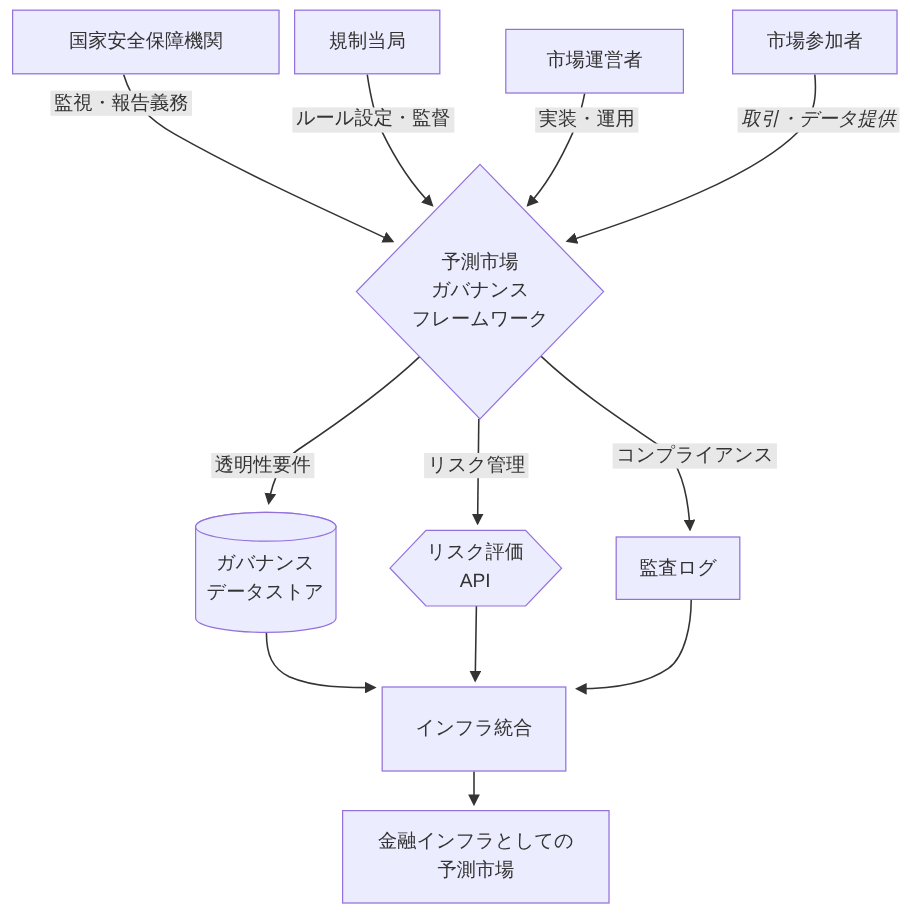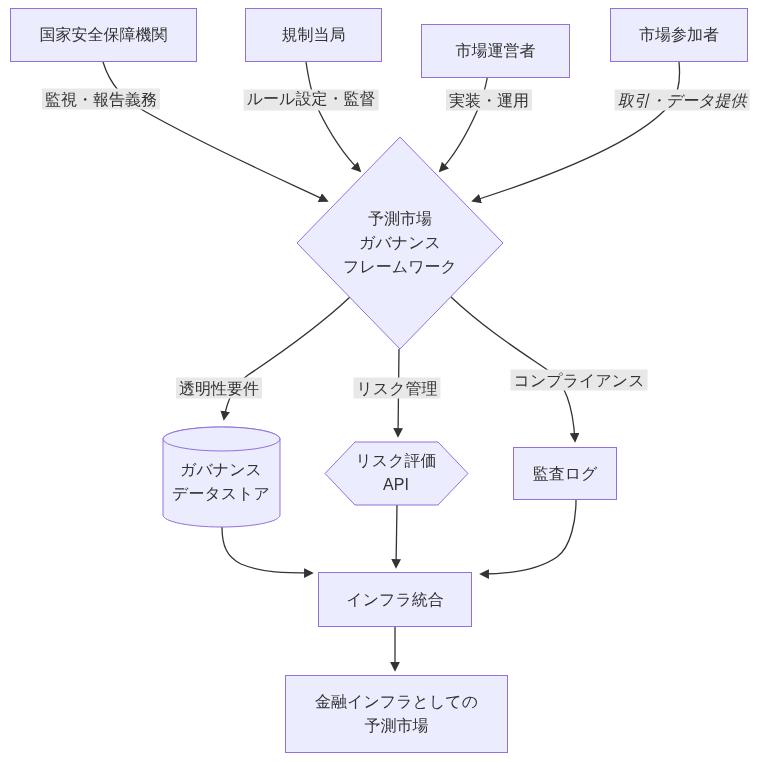--- a/index.html
+++ b/index.html
@@ -61,46 +61,46 @@
     </g>
 
     <polygon points="400,137 503,243 400,349 297,243" fill="#ECECFF" stroke="#9370DB" stroke-width="1"></polygon>
 
     <path d="M163,439 L163,515 C163,521.6 189.2,527 221.5,527 C253.8,527 280,521.6 280,515 L280,439 C280,432.4 253.8,427 221.5,427 C189.2,427 163,432.4 163,439 Z" fill="#ECECFF" stroke="#9370DB" stroke-width="1"></path>
     <ellipse cx="221.5" cy="439" rx="58.5" ry="12" fill="#ECECFF" stroke="#9370DB" stroke-width="1"></ellipse>
 
     <polygon points="355,442 438,442 468,473.5 438,505 355,505 325,473.5" fill="#ECECFF" stroke="#9370DB" stroke-width="1"></polygon>
   </svg>
 
-  <div class="rect-node" style="left:10px;top:8px;width:187px;height:54px;">国家安全保障機関</div>
+  <div class="rect-node" style="left:10px;top:8px;width:223px;height:54px;">国家安全保障機関</div>
 
-  <div class="rect-node" style="left:245px;top:8px;width:137px;height:54px;">規制当局</div>
+  <div class="rect-node" style="left:245px;top:8px;width:122px;height:54px;">規制当局</div>
 
   <div class="rect-node" style="left:421px;top:24px;width:149px;height:54px;">市場運営者</div>
 
   <div class="rect-node" style="left:610px;top:8px;width:138px;height:54px;">市場参加者</div>
 
   <div class="rect-node" style="left:513px;top:447px;width:104px;height:53px;">監査ログ</div>
 
-  <div class="rect-node" style="left:318px;top:572px;width:154px;height:55px;">インフラ統合</div>
+  <div class="rect-node" style="left:318px;top:572px;width:154px;height:71px;">インフラ統合</div>
 
   <div class="rect-node" style="left:285px;top:675px;width:223px;height:78px;">金融インフラとしての
 予測市場</div>
 
   <div class="shape-text" style="left:400px;top:243px;">予測市場
 ガバナンス
 フレームワーク</div>
 
   <div class="shape-text" style="left:221px;top:482px;">ガバナンス
 データストア</div>
 
   <div class="shape-text" style="left:396px;top:473px;">リスク評価
 API</div>
 
-  <div class="edge-label" style="left:101px;top:99px;">監視・報告義務</div>
+  <div class="edge-label" style="left:101px;top:86px;">監視・報告義務</div>
 
   <div class="edge-label" style="left:311px;top:100px;font-family:Liberation Mono, monospace;">ルール設定・監督</div>
 
   <div class="edge-label" style="left:489px;top:100px;">実装・運用</div>
 
   <div class="edge-label" style="left:682px;top:100px;font-style:italic;">取引・データ提供</div>
 
   <div class="edge-label" style="left:219px;top:388px;">透明性要件</div>
 
   <div class="edge-label" style="left:397px;top:388px;">リスク管理</div>

